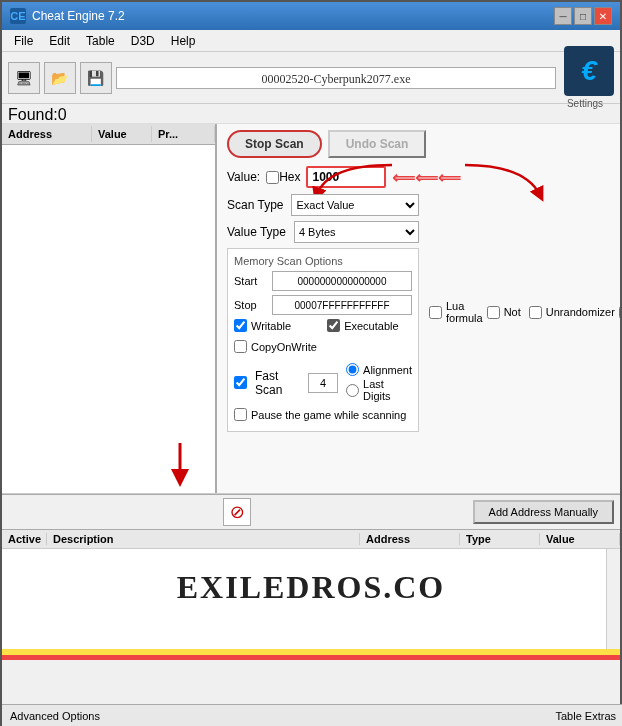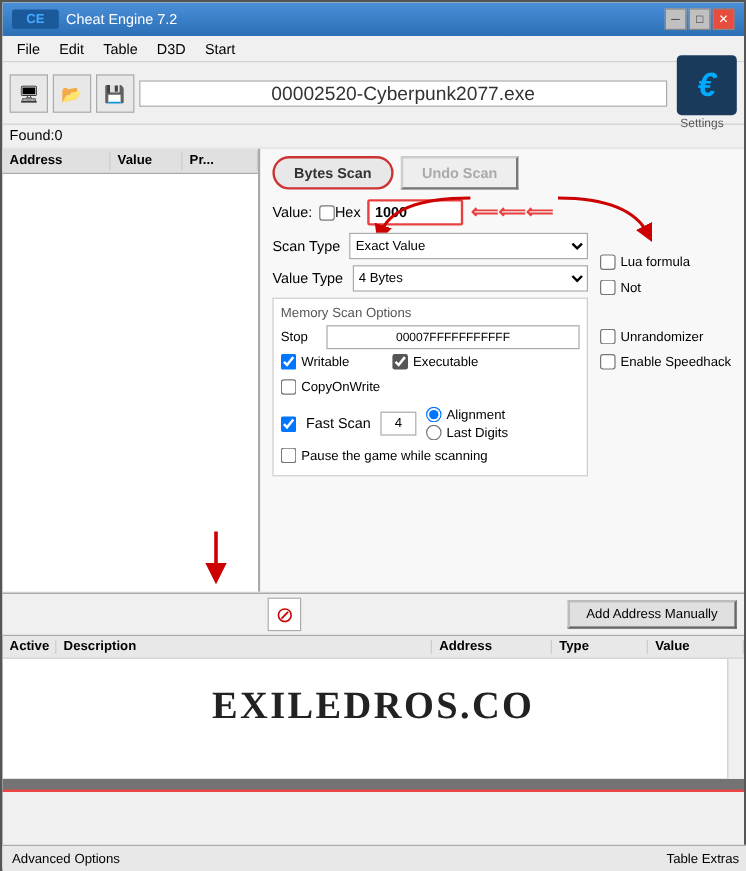--- a/index.html
+++ b/index.html
@@ -15,21 +15,21 @@
     
     #title-bar {
       background: linear-gradient(to bottom, #4a90d9, #2c6fb5);
       height: 28px;
       display: flex;
       align-items: center;
       padding: 0 8px;
       color: white;
       user-select: none;
     }
-    #title-icon { width: 39px; height: 16px; margin-right: 6px; }
+    #title-icon { width: 16px; height: 16px; margin-right: 6px; }
     .title-btn {
       width: 18px; height: 18px;
       background: #c0c0c0;
       border: 1px solid #888;
       color: #333;
       font-size: 10px;
       cursor: pointer;
       display: flex; align-items: center; justify-content: center;
       margin-left: 2px;
     }
@@ -65,24 +65,25 @@
       cursor: pointer;
       display: flex; align-items: center; justify-content: center;
       font-size: 14px;
     }
     #process-bar {
       flex: 1;
       height: 22px;
       background: white;
       border: 1px solid #aaa;
       padding: 0 12px;
-      font-size: 16px;
+      font-size: 12px;
       text-align: center;
       line-height: 22px;
       color: #333;
+      font-family: Liberation Serif, serif;
     }
     #ce-logo {
       width: 50px; height: 50px;
       background: #1a3a5c;
       border-radius: 4px;
       display: flex; align-items: center; justify-content: center;
       color: #00aaff;
       font-size: 28px;
       font-weight: bold;
       font-style: italic;
@@ -92,21 +93,21 @@
       font-size: 10px;
       color: #555;
       text-align: center;
       margin-left: -4px;
       margin-top: 2px;
     }
     
     #found-bar {
       background: #f0f0f0;
       padding: 2px 6px;
-      font-size: 12px;
+      font-size: 16px;
       border-bottom: 1px solid #ddd;
       height: 20px;
     }
     
     #main {
       display: flex;
       height: 370px;
       border-bottom: 1px solid #ccc;
     }
     
@@ -261,25 +262,24 @@
     #pause-row { margin-top: 6px; }
     
     #scan-area {
       position: relative;
       display: flex;
       gap: 10px;
     }
     #scan-left { flex: 1; border-radius: 17px; }
     #scan-right {
       display: flex;
-      flex-direction: column;
+      flex-direction: row;
       gap: 4px;
       min-width: 110px;
       padding-top: 2px;
-      margin-top: 16px;
     }
     
     #bottom-bar {
       background: #f0f0f0;
       border-top: 1px solid #aaa;
       border-bottom: 1px solid #aaa;
       display: flex;
       align-items: center;
       padding: 4px 6px;
       gap: 6px;
@@ -297,23 +297,23 @@
       width: 28px; height: 28px;
       border: 1px solid #aaa;
       background: white;
       display: flex; align-items: center; justify-content: center;
       color: #cc0000;
       font-size: 18px;
       cursor: pointer;
     }
     
     #addr-table-section {
-      background: #737373;
+      background: #fde047;
       height: 130px;
-      border-bottom: 2px solid #ef4444;
+      border-bottom: 5px solid #ef4444;
       overflow: hidden;
     }
     #addr-table-header {
       display: flex;
       background: #e8e8e8;
       border-bottom: 1px solid #ccc;
       font-size: 11px;
       font-weight: bold;
       padding: 3px 0;
     }
@@ -373,21 +373,21 @@
   <div class="title-btn">─</div>
   <div class="title-btn">□</div>
   <div class="title-btn close">✕</div>
 </div>
 
 <div id="menu-bar">
   <span class="menu-item">File</span>
   <span class="menu-item">Edit</span>
   <span class="menu-item">Table</span>
   <span class="menu-item">D3D</span>
-  <span class="menu-item">Start</span>
+  <span class="menu-item">Help</span>
 </div>
 
 <div id="toolbar">
   <div class="toolbar-btn">🖥</div>
   <div class="toolbar-btn">📂</div>
   <div class="toolbar-btn">💾</div>
   <div id="process-bar">00002520-Cyberpunk2077.exe</div>
   <div style="display:flex;flex-direction:column;align-items:center;">
     <div id="ce-logo">€</div>
     <div id="settings-label">Settings</div>
@@ -416,21 +416,21 @@
           </defs>
         <path d="M25,5 L25,40" stroke="#cc0000" stroke-width="3" fill="none" marker-end="url(#ah)"></path>
       </svg>
     </div>
   </div>
 
   <div id="right-panel">
 
     <div id="scan-top-area">
       <div id="scan-btns">
-        <button class="scan-btn primary" style="border-radius:20px;border:2px solid #cc3333;">Bytes Scan</button>
+        <button class="scan-btn primary" style="border-radius:20px;border:2px solid #cc3333;">Stop Scan</button>
         <button class="scan-btn" disabled="">Undo Scan</button>
       </div>
 
       <svg style="position:absolute;top:30px;left:80px;width:90px;height:50px;" viewBox="0 0 90 50">
         <defs>
             <marker id="ah2" markerWidth="6" markerHeight="6" refX="3" refY="3" orient="auto">
               <path d="M0,0 L6,3 L0,6 Z" fill="#cc0000"></path>
             </marker>
           </defs>
         <path d="M85,5 Q20,5 10,35" stroke="#cc0000" stroke-width="2.5" fill="none" marker-end="url(#ah2)"></path>
@@ -474,20 +474,24 @@
             <option>2 Bytes</option>
             <option>1 Byte</option>
             <option>8 Bytes</option>
             <option>Float</option>
             <option>Double</option>
           </select>
         </div>
 
         <div id="options-panel">
           <div id="options-title">Memory Scan Options</div>
+          <div class="start-stop-row">
+            <label>Start</label>
+            <input type="text" value="0000000000000000" style="">
+          </div>
           <div class="start-stop-row">
             <label>Stop</label>
             <input type="text" value="00007FFFFFFFFFFF" style="">
           </div>
           <div id="bottom-checks">
             <div class="check-row">
               <input type="checkbox" checked="" style="">
               <span>Writable</span>
             </div>
             <div class="check-row" style="margin-left:20px;">

